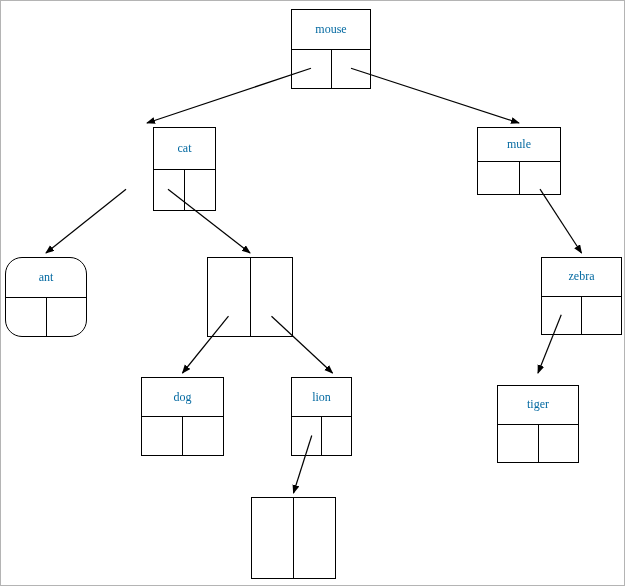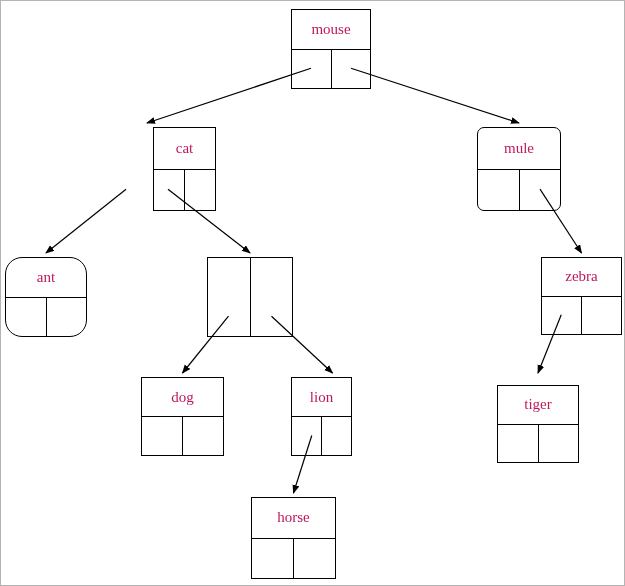--- a/index.html
+++ b/index.html
@@ -29,22 +29,22 @@
     display: flex;
     flex-direction: column;
     box-sizing: border-box;
   }
   .node .label {
     flex: 1 1 50%;
     display: flex;
     align-items: center;
     justify-content: center;
     border-bottom: 1px solid #000000;
-    font-size: 15px;
-    color: #be185d;
+    font-size: 12px;
+    color: #0369a1;
     white-space: nowrap;
   }
   .node .pointers {
     flex: 1 1 50%;
     display: flex;
   }
   .node .ptr {
     flex: 1 1 50%;
   }
   .node .ptr.left {
@@ -63,21 +63,21 @@
           <div class="ptr right"></div>
         </div>
       </div>
       <div class="node" style="left: 104px; top: 126px; width: 63px; height: 84px; margin-left: 48px;">
         <div class="label">cat</div>
         <div class="pointers">
           <div class="ptr left"></div>
           <div class="ptr right"></div>
         </div>
       </div>
-      <div class="node" style="left: 476px; top: 126px; width: 84px; height: 84px; border-radius: 7px;">
+      <div class="node" style="left: 476px; top: 126px; width: 84px; height: 68px;">
         <div class="label">mule</div>
         <div class="pointers">
           <div class="ptr left"></div>
           <div class="ptr right"></div>
         </div>
       </div>
       <div class="node" style="left: 4px; top: 256px; width: 82px; height: 80px; border-radius: 17px;">
         <div class="label">ant</div>
         <div class="pointers">
           <div class="ptr left"></div>
@@ -112,21 +112,20 @@
         </div>
       </div>
       <div class="node" style="left: 496px; top: 376px; width: 82px; height: 78px; margin-top: 8px;">
         <div class="label">tiger</div>
         <div class="pointers">
           <div class="ptr left"></div>
           <div class="ptr right"></div>
         </div>
       </div>
       <div class="node" style="left: 250px; top: 496px; width: 85px; height: 82px;">
-        <div class="label">horse</div>
         <div class="pointers">
           <div class="ptr left"></div>
           <div class="ptr right"></div>
         </div>
       </div>
     </div>
   <svg id="edges-layer" width="623" height="584" viewBox="0 0 623 584" xmlns="http://www.w3.org/2000/svg">
     <defs>
       <marker id="arrowhead" markerWidth="9" markerHeight="8" refX="8" refY="3.5" orient="auto" markerUnits="userSpaceOnUse">
         <path d="M0,0 L9,3.5 L0,7 Z" fill="#000000"></path>

